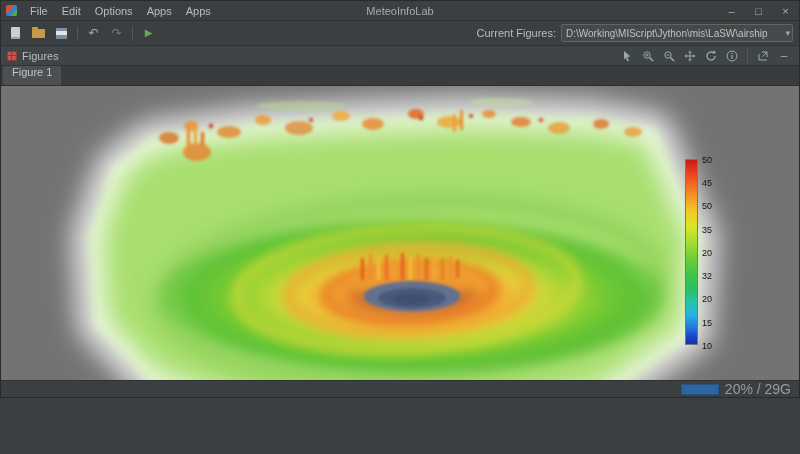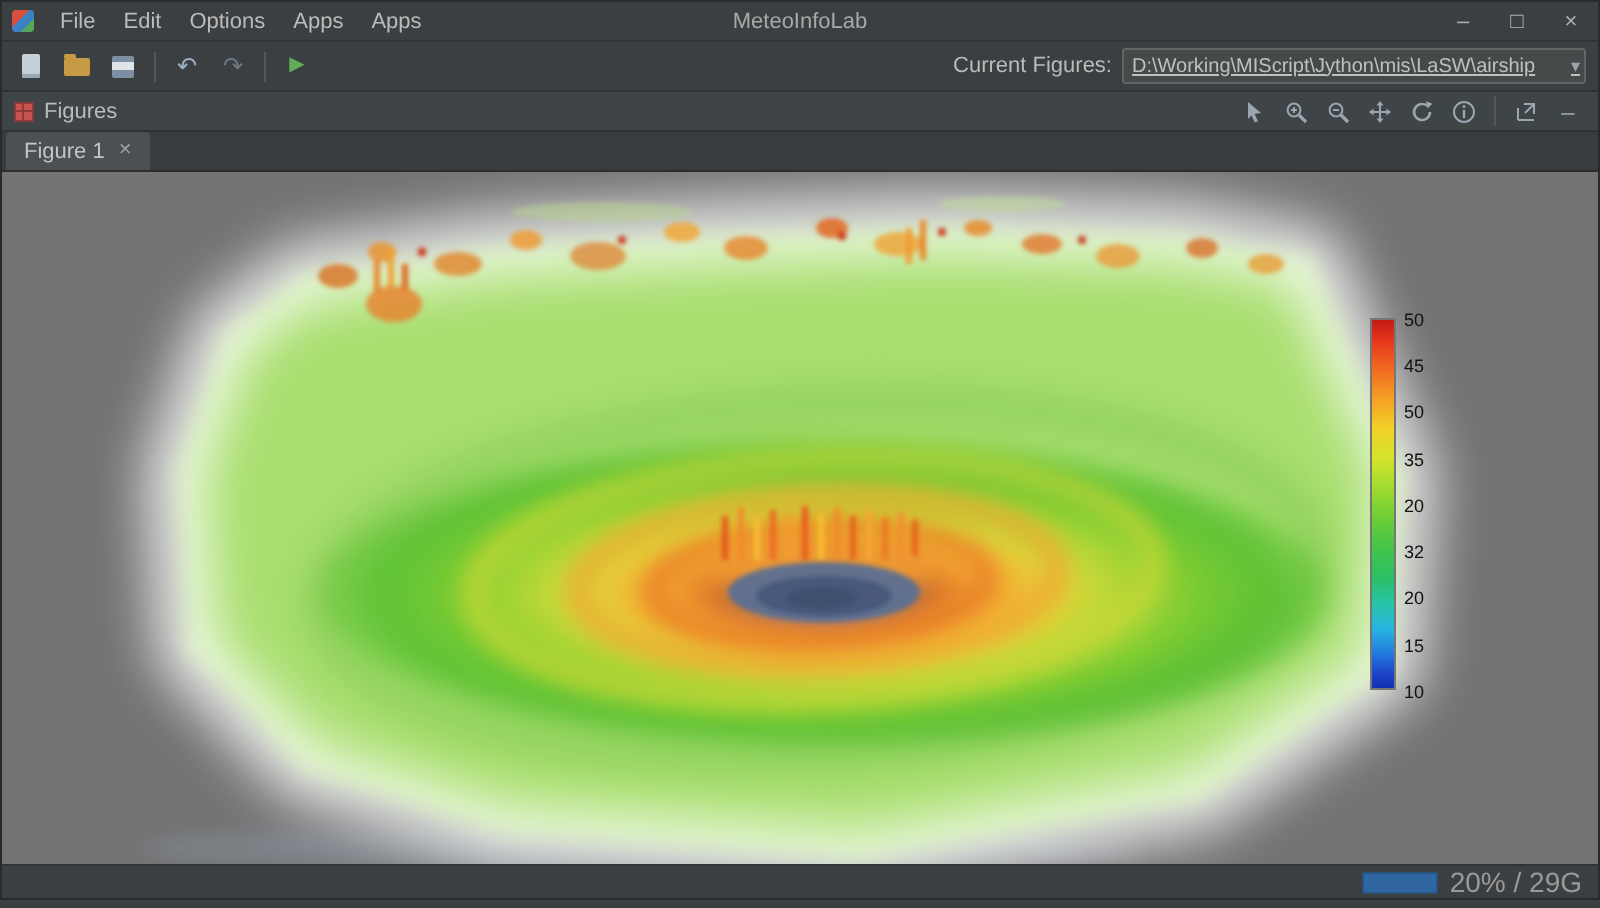--- a/index.html
+++ b/index.html
@@ -1,18 +1,18 @@
 <!DOCTYPE html>
 <html><head>
 <meta charset="utf-8">
 <style>
   * { box-sizing: border-box; margin: 0; padding: 0; }
   html,body { width:800px; height:454px; overflow:hidden;
     font-family:"Liberation Sans", sans-serif; background:#3c3f41; }
-  .window { width:800px; height:450px; display:flex; flex-direction:column;
+  .window { width:800px; height:398px; display:flex; flex-direction:column;
     border:1px solid #2a2a2a; }
 
   
   .titlebar { height:20px; background:#3c3f41; border-bottom:1px solid #323232;
     display:flex; align-items:center; position:relative; color:#bbbbbb;
     font-size:11px; flex:0 0 auto; }
   .app-icon { width:11px; height:11px; margin:0 6px 0 5px; border-radius:2px;
     background:linear-gradient(135deg,#d94f3d 0 40%,#3b82c4 40% 70%,#58a55c 70%); }
   .menu-item { padding:0 7px; height:100%; display:flex; align-items:center; cursor:default; }
   .title-center { position:absolute; left:0; right:0; text-align:center;
@@ -35,21 +35,21 @@
     height:2px; background:#c79b46; border-radius:1px 1px 0 0; }
   .ic-floppy { width:11px; height:11px; border-radius:1px;
     background:linear-gradient(#7d8fa3 0 3px,#dfe4e8 3px 7px,#7d8fa3 7px); }
   .glyph { font-size:12px; color:#9ab0c4; line-height:1; }
   .glyph.dim { color:#6b7a85; }
   .glyph.run { color:#5fad56; font-size:10px; }
   .toolbar-right { margin-left:auto; display:flex; align-items:center; gap:5px;
     color:#bbbbbb; font-size:11px; padding-right:2px; }
   .combo { width:232px; height:18px; background:#45494a; border:1px solid #646464;
     border-radius:2px; display:flex; align-items:center; font-size:10px;
-    color:#c0c0c0; padding:0 2px 0 4px;text-decoration:underline; }
+    color:#c0c0c0; padding:0 2px 0 4px; }
   .combo-text { flex:1; white-space:nowrap; overflow:hidden; }
   .combo-arrow { color:#9aa7b0; font-size:9px; padding-left:2px; }
 
   
   .figures-header { height:20px; background:#3f4446; border-bottom:1px solid #323232;
     display:flex; align-items:center; padding:0 6px; color:#bbbbbb; font-size:11px;
     flex:0 0 auto; }
   .fig-icon { width:10px; height:10px; margin-right:5px; background:#c75450;
     border-radius:1px; box-shadow:inset 0 0 0 1px #8f3a37;
     background-image:linear-gradient(#0000 0 4px,#8f3a37 4px 5px,#0000 5px),
@@ -58,21 +58,21 @@
   .hdr-btn { width:18px; height:17px; display:flex; align-items:center;
     justify-content:center; border-radius:2px; }
   .hdr-btn svg { width:12px; height:12px; }
   .hdr-glyph { color:#9aa7b0; font-size:12px; line-height:1; }
 
   
   .tabbar { height:20px; background:#383c3e; border-bottom:1px solid #2e2e2e;
     display:flex; align-items:flex-end; flex:0 0 auto; }
   .tab { height:19px; background:#4c5052; color:#c4c4c4; font-size:11px;
     display:flex; align-items:center; gap:7px; padding:0 9px; margin-left:2px;
-    border-radius:2px 2px 0 0; }
+    border-radius:2px 2px 0 0;flex-direction:column; }
   .tab-close { color:#9aa0a6; font-size:11px; line-height:1; }
 
   
   .figure-area { flex:1 1 auto; background:#737373; position:relative; overflow:hidden; }
   .plot { position:absolute; left:0; top:0; }
 
   .colorbar-wrap { position:absolute; left:684px; top:73px; width:46px; height:190px; }
   .colorbar { position:absolute; left:0; top:0; width:13px; height:186px;
     border:1px solid #777;
     background:linear-gradient(#c21c16 0%, #e8391e 6%, #f0681f 13%, #f59d24 21%,

